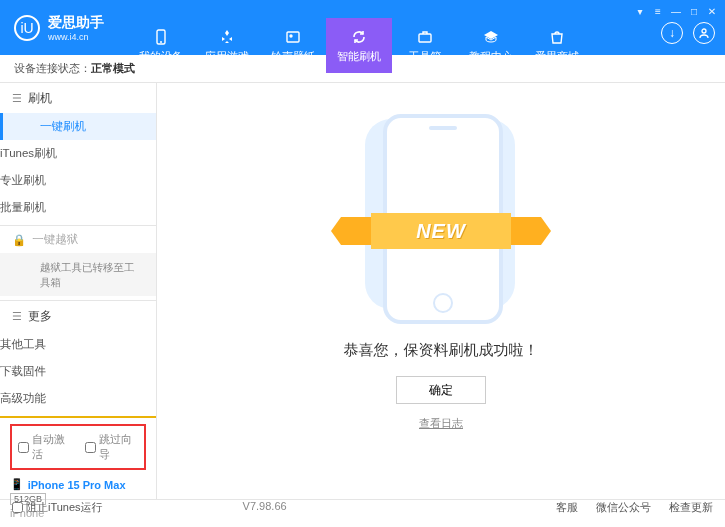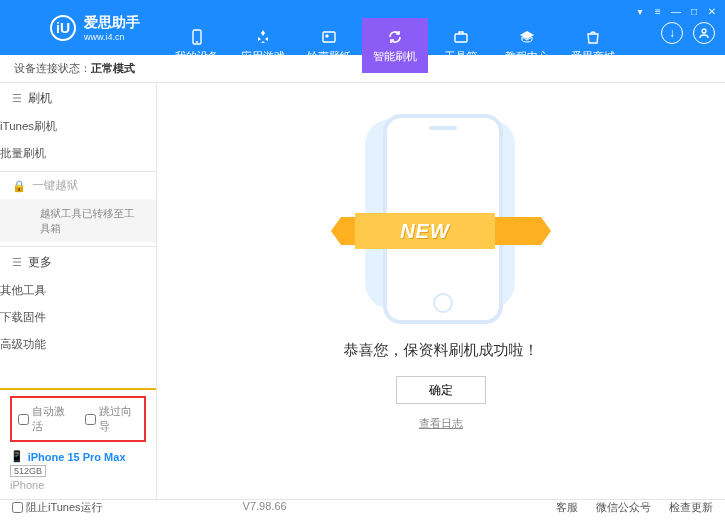--- a/index.html
+++ b/index.html
@@ -1,21 +1,21 @@
 <!DOCTYPE html>
 <html><head>
 <meta charset="utf-8">
 <style>
 * { margin: 0; padding: 0; box-sizing: border-box; font-family: "Microsoft YaHei", sans-serif; }
 body { width: 725px; height: 527px; background: #fff; overflow: hidden; }
 
 
 .header { height: 55px; background: #1b8bff; display: flex; align-items: center; color: #fff; }
 .logo-area { display: flex; align-items: center; padding: 0 14px; }
-.logo-icon { width: 26px; height: 26px; border: 2px solid #fff; border-radius: 50%; display: flex; align-items: center; justify-content: center; font-weight: bold; font-size: 14px; margin-left: 36px; }
+.logo-icon { width: 26px; height: 26px; border: 2px solid #fff; border-radius: 50%; display: flex; align-items: center; justify-content: center; font-weight: normal; font-size: 14px; }
 .logo-text { margin-left: 8px; }
 .logo-title { font-size: 14px; font-weight: bold; }
 .logo-url { font-size: 9px; opacity: 0.9; }
 .nav { display: flex; margin-left: 10px; }
 .nav-item { width: 66px; height: 55px; display: flex; flex-direction: column; align-items: center; justify-content: center; cursor: pointer; font-size: 11px; gap: 3px; margin-top: 36px; }
 .nav-item.active { background: #8b5cf6; }
 .nav-icon { width: 18px; height: 18px; display: flex; align-items: center; justify-content: center; }
 .win-btns { position: absolute; top: 4px; right: 6px; display: flex; gap: 4px; font-size: 10px; }
 .win-btn { width: 14px; height: 14px; display: flex; align-items: center; justify-content: center; cursor: pointer; opacity: 0.9; }
 .header-right { position: absolute; right: 10px; top: 22px; display: flex; gap: 10px; }
@@ -50,21 +50,21 @@
 .phone-illus { position: relative; width: 160px; height: 200px; }
 .phone-bg { position: absolute; width: 150px; height: 190px; background: #e4f1ff; border-radius: 26px; left: 4px; top: 0; }
 .phone-fg { position: absolute; width: 120px; height: 210px; background: #fff; border: 4px solid #d9e8fb; border-radius: 18px; left: 22px; top: -5px; }
 .phone-fg::before { content: ""; position: absolute; top: 8px; left: 50%; transform: translateX(-50%); width: 28px; height: 4px; background: #d9e8fb; border-radius: 3px; }
 .phone-fg::after { content: ""; position: absolute; bottom: 7px; left: 50%; transform: translateX(-50%); width: 16px; height: 16px; border: 2px solid #d9e8fb; border-radius: 50%; }
 .ribbon { position: absolute; top: 90px; left: -20px; width: 200px; height: 44px; }
 .rib-back { position: absolute; width: 200px; height: 28px; top: 8px; background: #ffb020; }
 .rib-back::before, .rib-back::after { content: ""; position: absolute; top: 0; border-top: 14px solid transparent; border-bottom: 14px solid transparent; }
 .rib-back::before { left: -10px; border-right: 10px solid #ffb020; }
 .rib-back::after { right: -10px; border-left: 10px solid #ffb020; }
-.rib-front { position: absolute; width: 140px; height: 36px; background: #ffc94b; left: 14px; top: 4px; display: flex; align-items: center; justify-content: center; color: #fff; font-weight: 900; font-size: 20px; letter-spacing: 1px; font-style: italic; text-shadow: 1px 1px 0 #e0a020; }
+.rib-front { position: absolute; width: 140px; height: 36px; background: #ffc94b; left: 30px; top: 4px; display: flex; align-items: center; justify-content: center; color: #fff; font-weight: 900; font-size: 20px; letter-spacing: 1px; font-style: italic; text-shadow: 1px 1px 0 #e0a020; }
 .success-text { margin-top: 22px; font-size: 15px; color: #333; }
 .ok-btn { margin-top: 16px; width: 90px; height: 28px; border: 1px solid #ccc; background: #fff; font-size: 12px; cursor: pointer; }
 .log-link { margin-top: 12px; font-size: 11px; color: #888; cursor: pointer; text-decoration: underline; }
 
 
 .footer { height: 28px; border-top: 1px solid #e5e5e5; display: flex; align-items: flex-start; padding: 0 12px; font-size: 11px; color: #555; }
 .footer .cb { color: #555; }
 .ft-version { margin-left: 140px; color: #888; }
 .ft-right { margin-left: auto; display: flex; gap: 18px; color: #555; }
 .ft-right span { cursor: pointer; }
@@ -167,21 +167,23 @@
   <span class="status-bold">正常模式</span>
 </div>
 
 <div class="body">
   <div class="sidebar">
     <div class="sb-section">
       <div class="sb-head">
         <span class="bars">☰</span>
         <span>刷机</span>
       </div>
+      <div class="sb-item active">一键刷机</div>
       <div class="sb-item">iTunes刷机</div>
+      <div class="sb-item">专业刷机</div>
       <div class="sb-item">批量刷机</div>
     </div>
     <div class="sb-section">
       <div class="sb-item lock-head">
         <span>🔒</span>
         <span>一键越狱</span>
       </div>
       <div class="sb-note">越狱工具已转移至工具箱</div>
     </div>
     <div class="sb-section" style="border-bottom:none">

